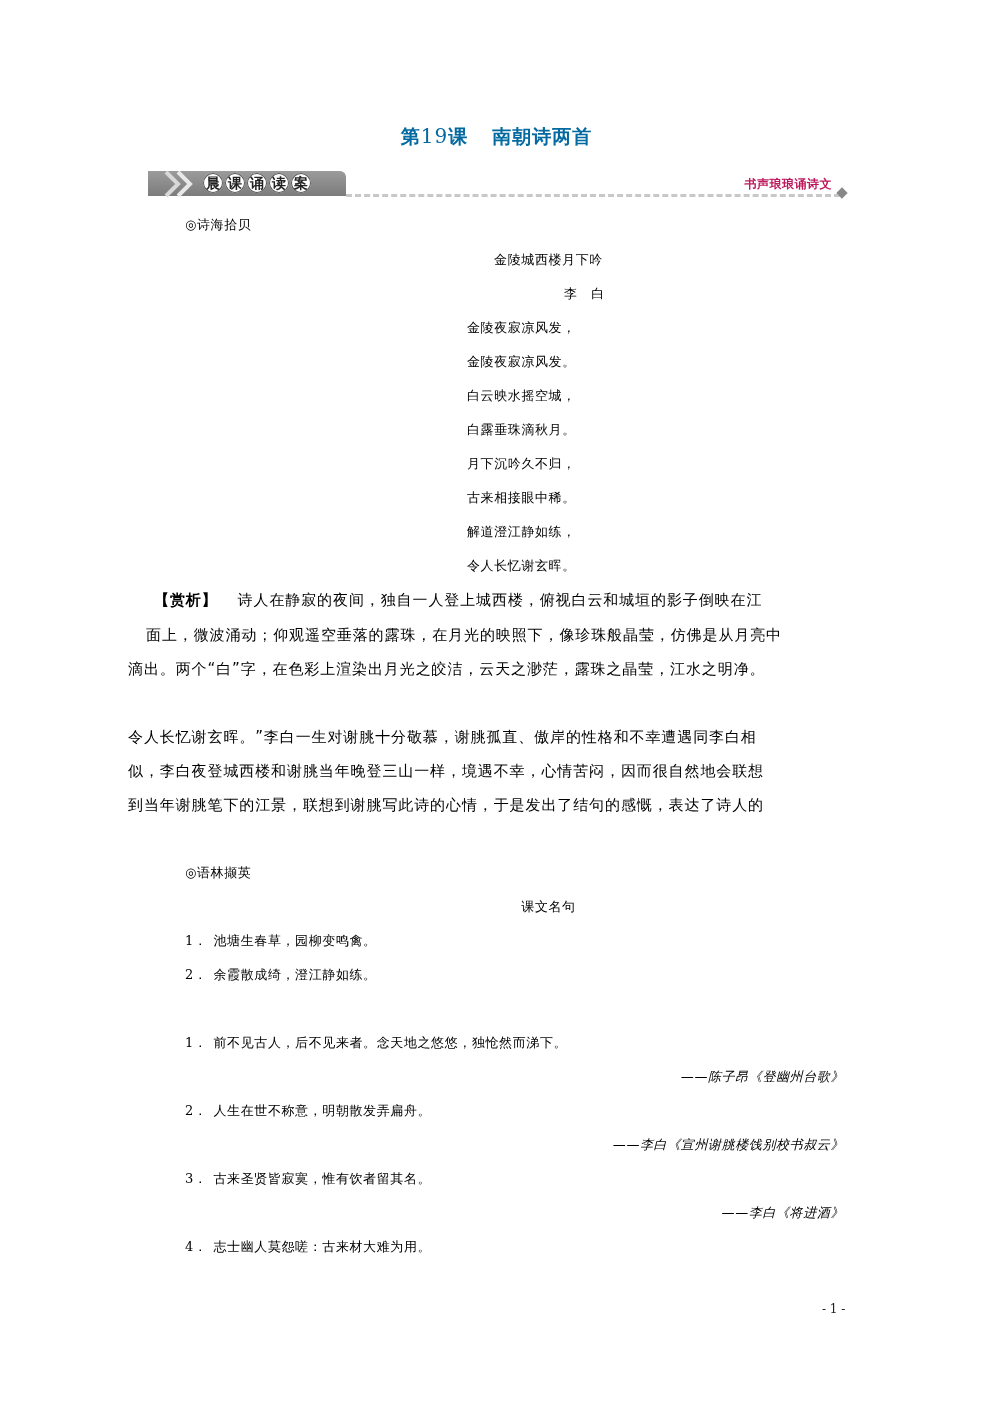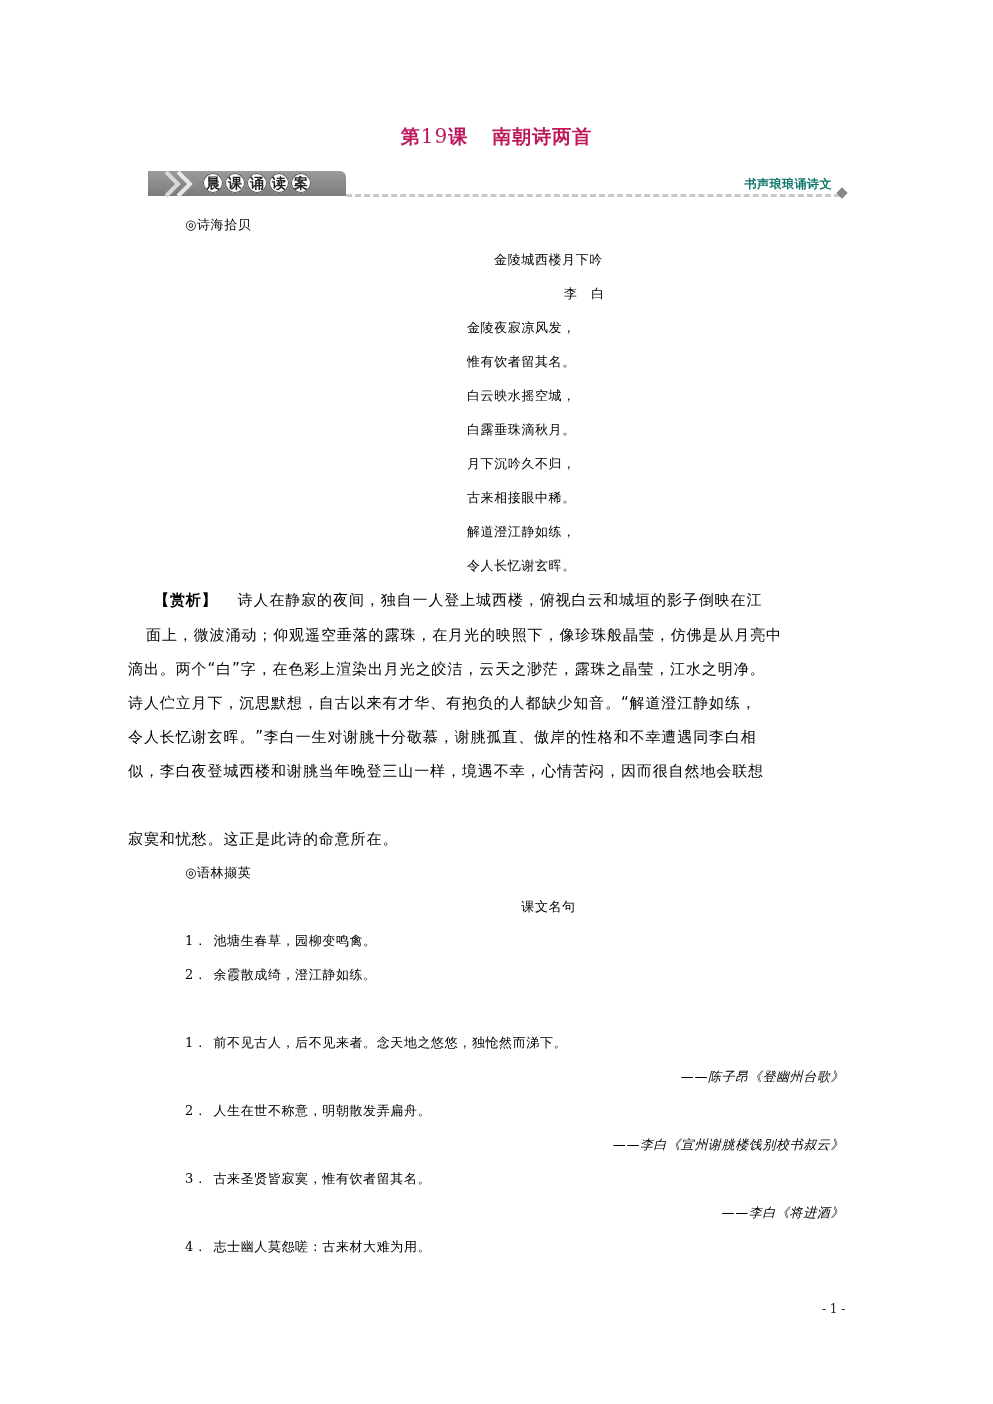--- a/index.html
+++ b/index.html
@@ -18,21 +18,21 @@
     .page {
       position: absolute;
       left: 0; top: 0;
       width: 993px; height: 1404px;
     }
     .title {
       position: absolute;
       left: 0; width: 993px;
       top: 124px;
       text-align: center;
-      color: #be185d;
+      color: #0369a1;
       font-size: 19px;
       font-weight: bold;
       letter-spacing: 1px;
     }
     .title .num {
       font-family: "DejaVu Serif", "Liberation Serif", serif;
       font-weight: normal;
       font-size: 20px;
     }
     .title .gap { display: inline-block; width: 24px; }
@@ -79,21 +79,21 @@
       left: 198px; right: 8px;
       top: 24px;
       height: 0;
       border-top: 3px dashed #c8c8c8;
     }
     .banner-right {
       position: absolute;
       right: 16px; top: 6px;
       font-size: 12px;
       font-weight: bold;
-      color: #0f766e;
+      color: #be185d;
       letter-spacing: 0.5px;
     }
     .banner-diamond {
       position: absolute;
       right: 2px; top: 19px;
       width: 8px; height: 8px;
       background: #888;
       transform: rotate(45deg);
     }
 
@@ -163,37 +163,36 @@
     <div class="banner-right">书声琅琅诵诗文</div>
     <div class="banner-diamond"></div>
   </div>
 
   <div class="text section-head" style="top:216px;">◎诗海拾贝</div>
 
   <div class="text center" style="top:251px;">金陵城西楼月下吟</div>
   <div class="text center" style="top:285px;padding-left:36px;">李　白</div>
 
   <div class="text poem-line" style="top:319px;">金陵夜寂凉风发，</div>
-  <div class="text poem-line" style="top:353px;">惟有饮者留其名。</div>
+  <div class="text poem-line" style="top:353px;">金陵夜寂凉风发。</div>
   <div class="text poem-line" style="top:387px;">白云映水摇空城，</div>
   <div class="text poem-line" style="top:421px;">白露垂珠滴秋月。</div>
   <div class="text poem-line" style="top:455px;">月下沉吟久不归，</div>
   <div class="text poem-line" style="top:489px;">古来相接眼中稀。</div>
   <div class="text poem-line" style="top:523px;">解道澄江静如练，</div>
   <div class="text poem-line" style="top:557px;">令人长忆谢玄晖。</div>
 
   <div class="para" style="top:591px;">
     <span style="display:inline-block;width:26px;"></span><span class="bold">【赏析】</span><span style="display:inline-block;width:20px;"></span><span>诗人在静寂的夜间，独自一人登上城西楼，俯视白云和城垣的影子倒映在江</span>
   </div>
   <div class="para" style="top:626px;margin-left:18px;">面上，微波涌动；仰观遥空垂落的露珠，在月光的映照下，像珍珠般晶莹，仿佛是从月亮中</div>
   <div class="para" style="top:660px;">滴出。两个“白”字，在色彩上渲染出月光之皎洁，云天之渺茫，露珠之晶莹，江水之明净。</div>
-  <div class="para" style="top:694px;">诗人伫立月下，沉思默想，自古以来有才华、有抱负的人都缺少知音。“解道澄江静如练，</div>
   <div class="para" style="top:728px;">令人长忆谢玄晖。”李白一生对谢朓十分敬慕，谢朓孤直、傲岸的性格和不幸遭遇同李白相</div>
   <div class="para" style="top:762px;">似，李白夜登城西楼和谢朓当年晚登三山一样，境遇不幸，心情苦闷，因而很自然地会联想</div>
-  <div class="para" style="top:830px;">寂寞和忧愁。这正是此诗的命意所在。</div>
+  <div class="para" style="top:796px;">到当年谢朓笔下的江景，联想到谢朓写此诗的心情，于是发出了结句的感慨，表达了诗人的</div>
 
   <div class="text section-head" style="top:864px;">◎语林撷英</div>
 
   <div class="text center" style="top:898px;">课文名句</div>
 
   <div class="text item" style="top:932px;">
     <span class="num">1．</span><span>池塘生春草，园柳变鸣禽。</span>
   </div>
   <div class="text item" style="top:966px;">
     <span class="num">2．</span><span>余霞散成绮，澄江静如练。</span>

